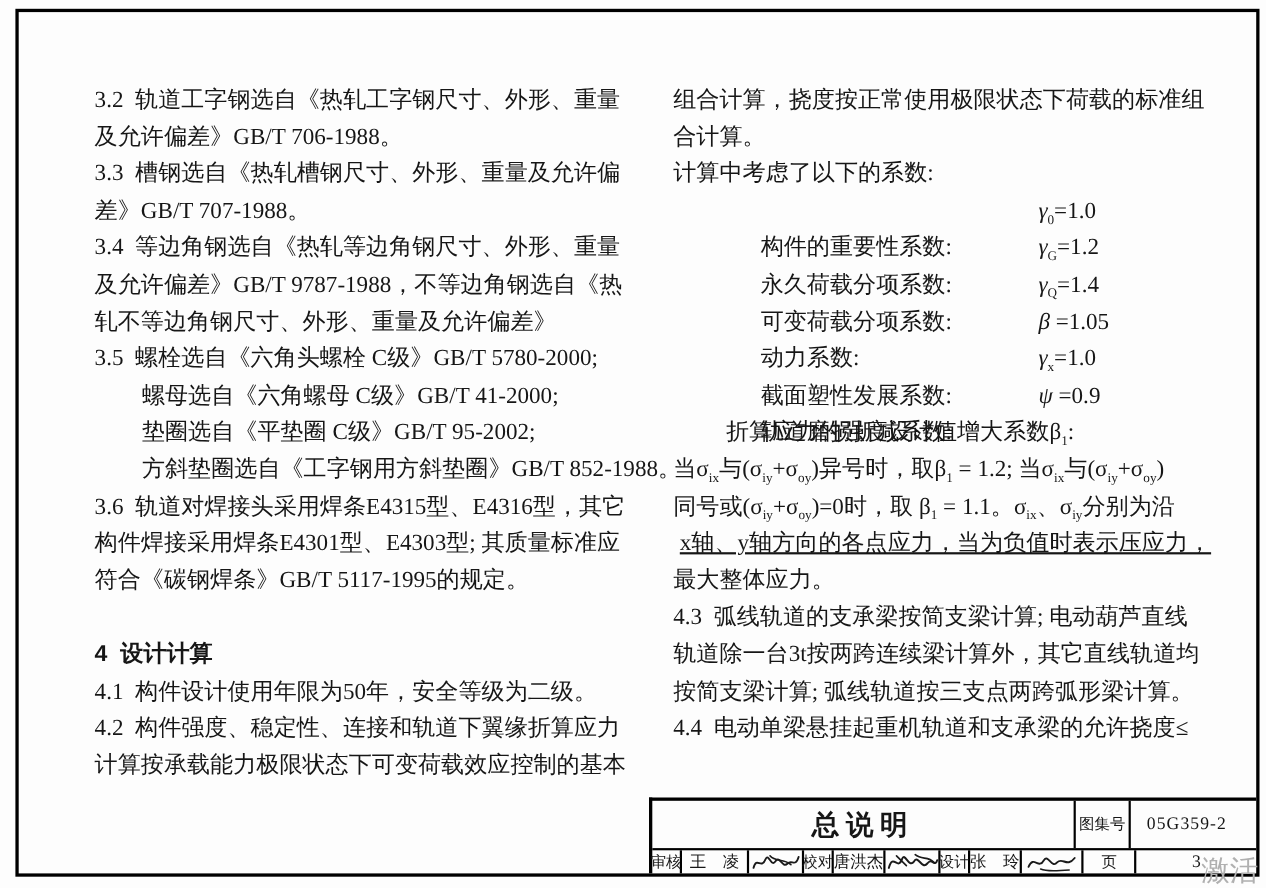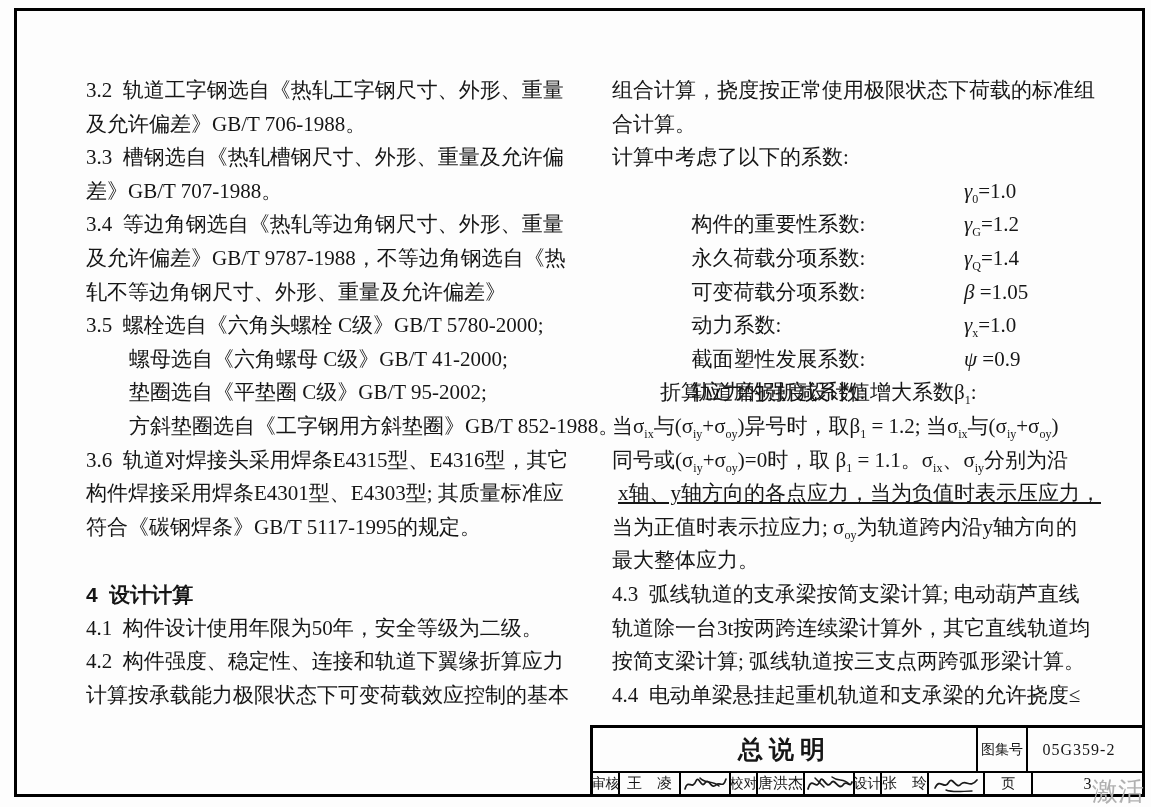--- a/index.html
+++ b/index.html
@@ -11,21 +11,21 @@
   
   .col{position:absolute;top:74px;font-size:21px;line-height:33.6px;}
   .col-left{left:86px;width:500px;}
   .col-right{left:612px;width:530px;}
   .ln{position:relative;height:33.6px;white-space:pre;overflow:visible;}
   .ind{padding-left:43px;}
   .ind2{padding-left:48px;}
   .ind-s{padding-left:6px;text-decoration:underline;}
   .bold{font-weight:700;font-family:"Liberation Sans","DejaVu Sans",sans-serif;}
   .coeff .clabel{padding-left:48px;}
-  .cval{position:absolute;left:352px;top:0;white-space:pre;}
+  .cval{position:absolute;left:332px;top:0;white-space:pre;}
   .cval .sym{font-style:italic;}
   sub{font-size:12px;line-height:0;}
   
   .tblock{position:absolute;left:590px;top:725px;width:552px;height:69px;
           border-top:3px solid #000;border-left:3px solid #000;box-sizing:border-box;
           display:flex;flex-direction:column;background:transparent;}
   .trow{display:flex;}
   .trow1{height:44px;border-bottom:2px solid #000;}
   .trow2{flex:1;}
   .cell{box-sizing:border-box;display:flex;align-items:center;justify-content:center;
@@ -98,21 +98,20 @@
     </div>
     <div class="ln coeff">
       <span class="clabel">轨道磨损折减系数:</span>
       <span class="cval"><span class="sym">ψ</span><sub></sub><span> =0.9</span></span>
     </div>
 
     <div class="ln ind2">折算应力的强度设计值增大系数β<sub>1</sub>:</div>
     <div class="ln">当σ<sub>ix</sub>与(σ<sub>iy</sub>+σ<sub>oy</sub>)异号时，取β<sub>1</sub> = 1.2; 当σ<sub>ix</sub>与(σ<sub>iy</sub>+σ<sub>oy</sub>)</div>
     <div class="ln">同号或(σ<sub>iy</sub>+σ<sub>oy</sub>)=0时，取 β<sub>1</sub> = 1.1。σ<sub>ix</sub>、σ<sub>iy</sub>分别为沿</div>
     <div class="ln ind-s">x轴、y轴方向的各点应力，当为负值时表示压应力，</div>
-    <div class="ln">当为正值时表示拉应力; σ<sub>oy</sub>为轨道跨内沿y轴方向的</div>
     <div class="ln">最大整体应力。</div>
     <div class="ln">4.3  弧线轨道的支承梁按简支梁计算; 电动葫芦直线</div>
     <div class="ln">轨道除一台3t按两跨连续梁计算外，其它直线轨道均</div>
     <div class="ln">按简支梁计算; 弧线轨道按三支点两跨弧形梁计算。</div>
     <div class="ln">4.4  电动单梁悬挂起重机轨道和支承梁的允许挠度≤</div>
   </div>
 
   <div class="tblock">
     <div class="trow trow1">
       <div class="cell cb t-title" style="width:385px;">总说明</div>

